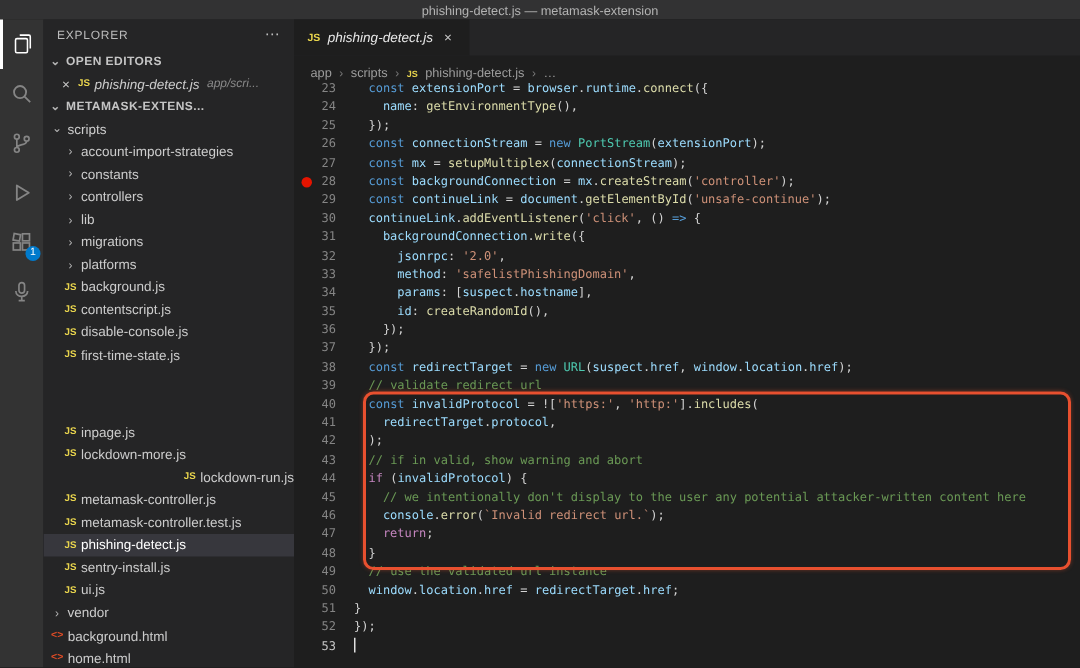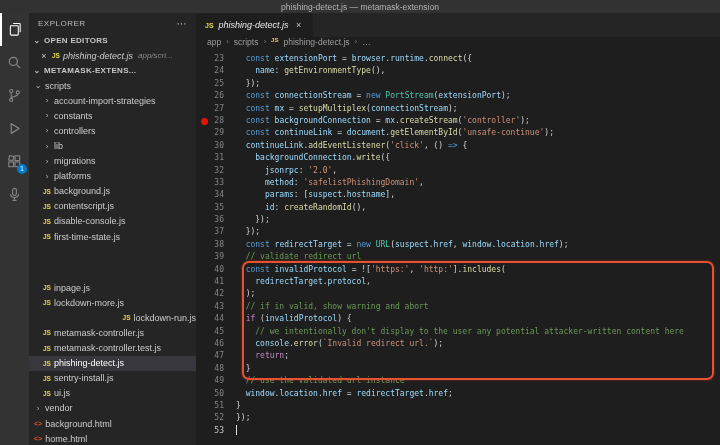--- a/index.html
+++ b/index.html
@@ -27,21 +27,21 @@
   .js-badge{color:#e8d44d;font-size:6.5px;font-weight:bold;flex:none}
   .html-badge{color:#e44d26;font-size:7px;font-weight:bold;flex:none}
   .dirname{color:#8a8a8a;font-size:8px;margin-left:2px}
   .closex{color:#c5c5c5;width:10px;text-align:center;flex:none;font-size:9px}
   .italic{font-style:italic}
 
   
   .editor{flex:1;display:flex;flex-direction:column;background:#1e1e1e;min-width:0}
   .tabbar{height:24px;background:#252526;display:flex;flex:none}
   .tab{background:#1e1e1e;display:flex;align-items:center;padding:0 9px;gap:5px;font-size:9px;color:#e8e8e8}
-  .breadcrumb{height:16px;display:flex;align-items:flex-start;padding-left:11px;font-size:8.5px;color:#9d9d9d;gap:5px;flex:none}
+  .breadcrumb{height:16px;display:flex;align-items:flex-end;padding-left:11px;font-size:8.5px;color:#9d9d9d;gap:5px;flex:none}
   .bc-sep{color:#7a7a7a;font-size:8px}
 
   .code{flex:1;position:relative;font-family:"DejaVu Sans Mono",monospace;font-size:8px;line-height:12.4px;white-space:pre;overflow:hidden}
   .cl{display:flex;height:12.4px}
   .gutter{width:34px;color:#858585;text-align:right;padding-right:6px;flex:none;position:relative}
   .gutter.cur{color:#c6c6c6}
   .txt{flex:1;padding-left:6px;color:#d4d4d4;overflow:hidden}
   .bp{position:absolute;left:5px;top:3px;width:7px;height:7px;border-radius:50%;background:#e51400;display:inline-block}
   .cursor{display:inline-block;width:1px;height:10px;background:#e0e0e0;vertical-align:text-bottom}
 

